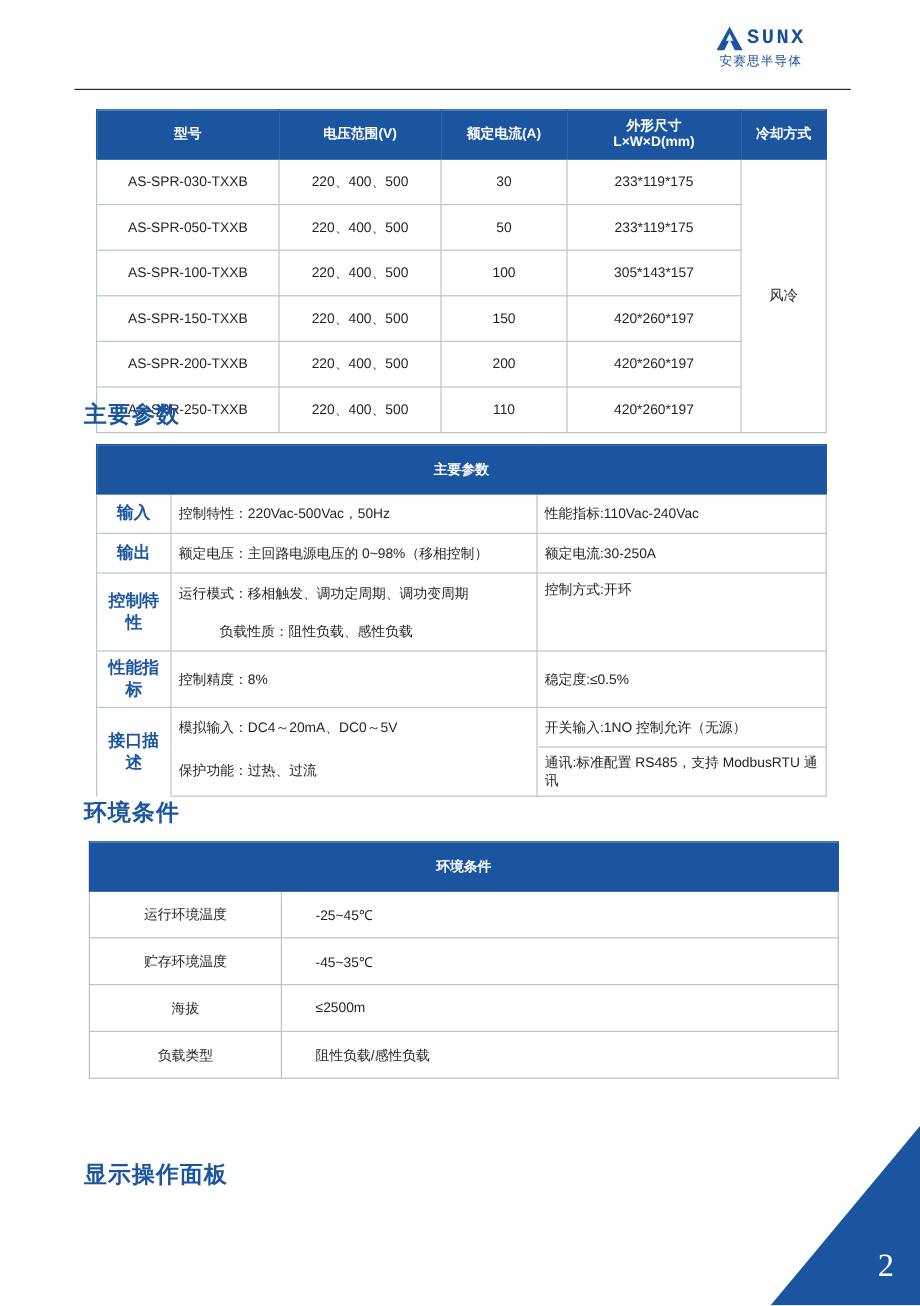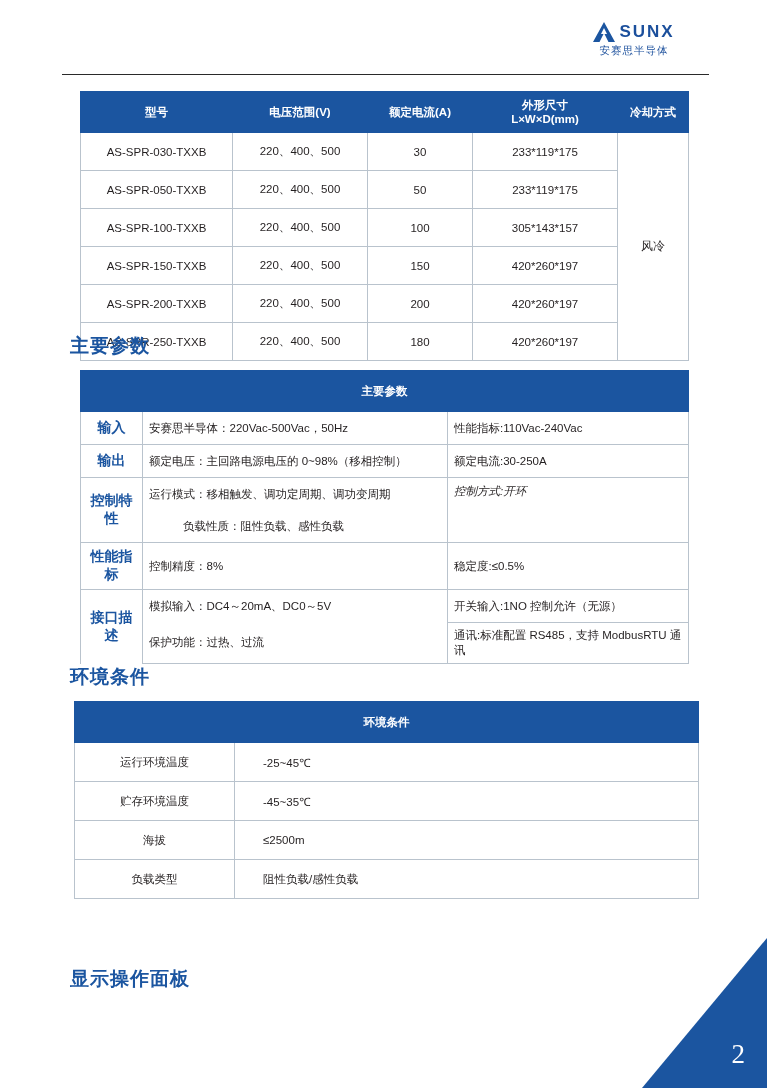--- a/index.html
+++ b/index.html
@@ -27,20 +27,21 @@
     top: 22px;
     right: 58px;
     text-align: center;
     width: 150px;
   }
   .logo-row {
     display: flex;
     align-items: center;
     justify-content: center;
     gap: 4px;
+    font-family: Liberation Mono, monospace;
   }
   .logo-mark {
     width: 22px;
     height: 20px;
     position: relative;
   }
   .logo-mark svg { display: block; }
   .logo-text {
     font-size: 17px;
     letter-spacing: 2px;
@@ -258,52 +259,52 @@
       </tr>
       <tr>
         <td>AS-SPR-200-TXXB</td>
         <td>220、400、500</td>
         <td>200</td>
         <td>420*260*197</td>
       </tr>
       <tr>
         <td>AS-SPR-250-TXXB</td>
         <td>220、400、500</td>
-        <td>180</td>
+        <td>110</td>
         <td>420*260*197</td>
       </tr>
     </tbody>
   </table>
 
   <div class="sec-title" id="sec-main">主要参数</div>
 
   <table class="main-table">
     <colgroup>
       <col style="width:62px">
       <col style="width:305px">
       <col style="width:241px">
     </colgroup>
     <tbody>
       <tr>
         <td class="hdr" colspan="3">主要参数</td>
       </tr>
       <tr>
         <td class="lbl">输入</td>
-        <td>安赛思半导体：220Vac-500Vac，50Hz</td>
+        <td>控制特性：220Vac-500Vac，50Hz</td>
         <td>性能指标:110Vac-240Vac</td>
       </tr>
       <tr>
         <td class="lbl">输出</td>
         <td>额定电压：主回路电源电压的 0~98%（移相控制）</td>
         <td>额定电流:30-250A</td>
       </tr>
       <tr>
         <td class="lbl nb-bot" rowspan="2">控制特性</td>
         <td class="nb-bot">运行模式：移相触发、调功定周期、调功变周期</td>
-        <td rowspan="2" style="vertical-align:top;padding-top:6px;font-style:italic;">控制方式:开环</td>
+        <td rowspan="2" style="vertical-align:top;padding-top:6px;">控制方式:开环</td>
       </tr>
       <tr>
         <td class="nb-top" style="padding-left:40px;">负载性质：阻性负载、感性负载</td>
       </tr>
       <tr>
         <td class="lbl">性能指标</td>
         <td>控制精度：8%</td>
         <td>稳定度:≤0.5%</td>
       </tr>
       <tr>

